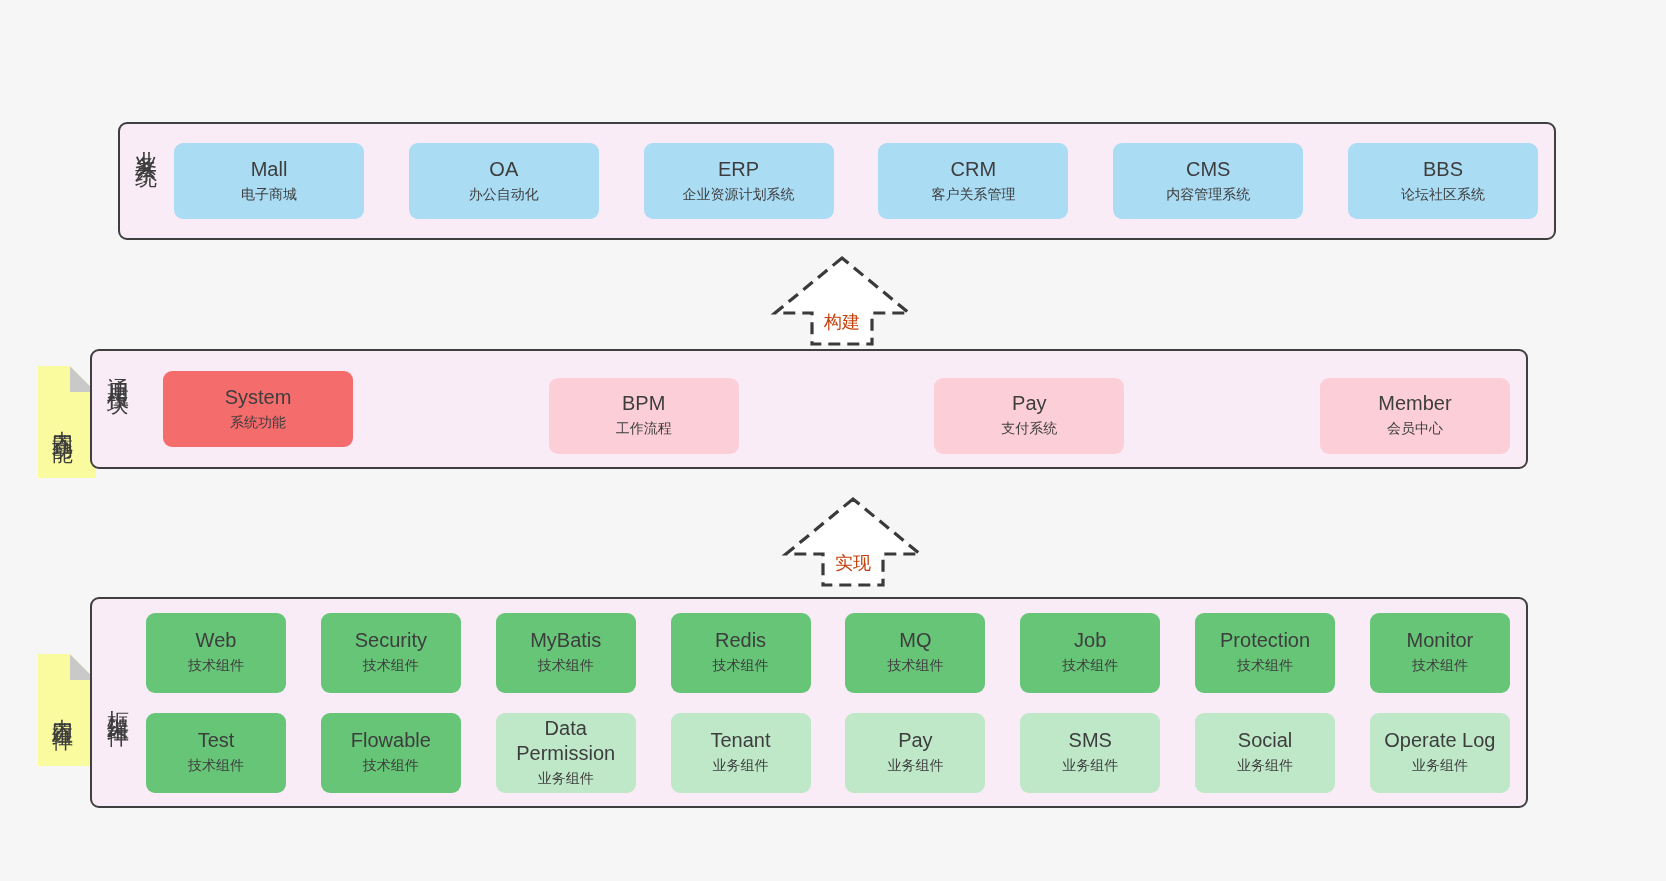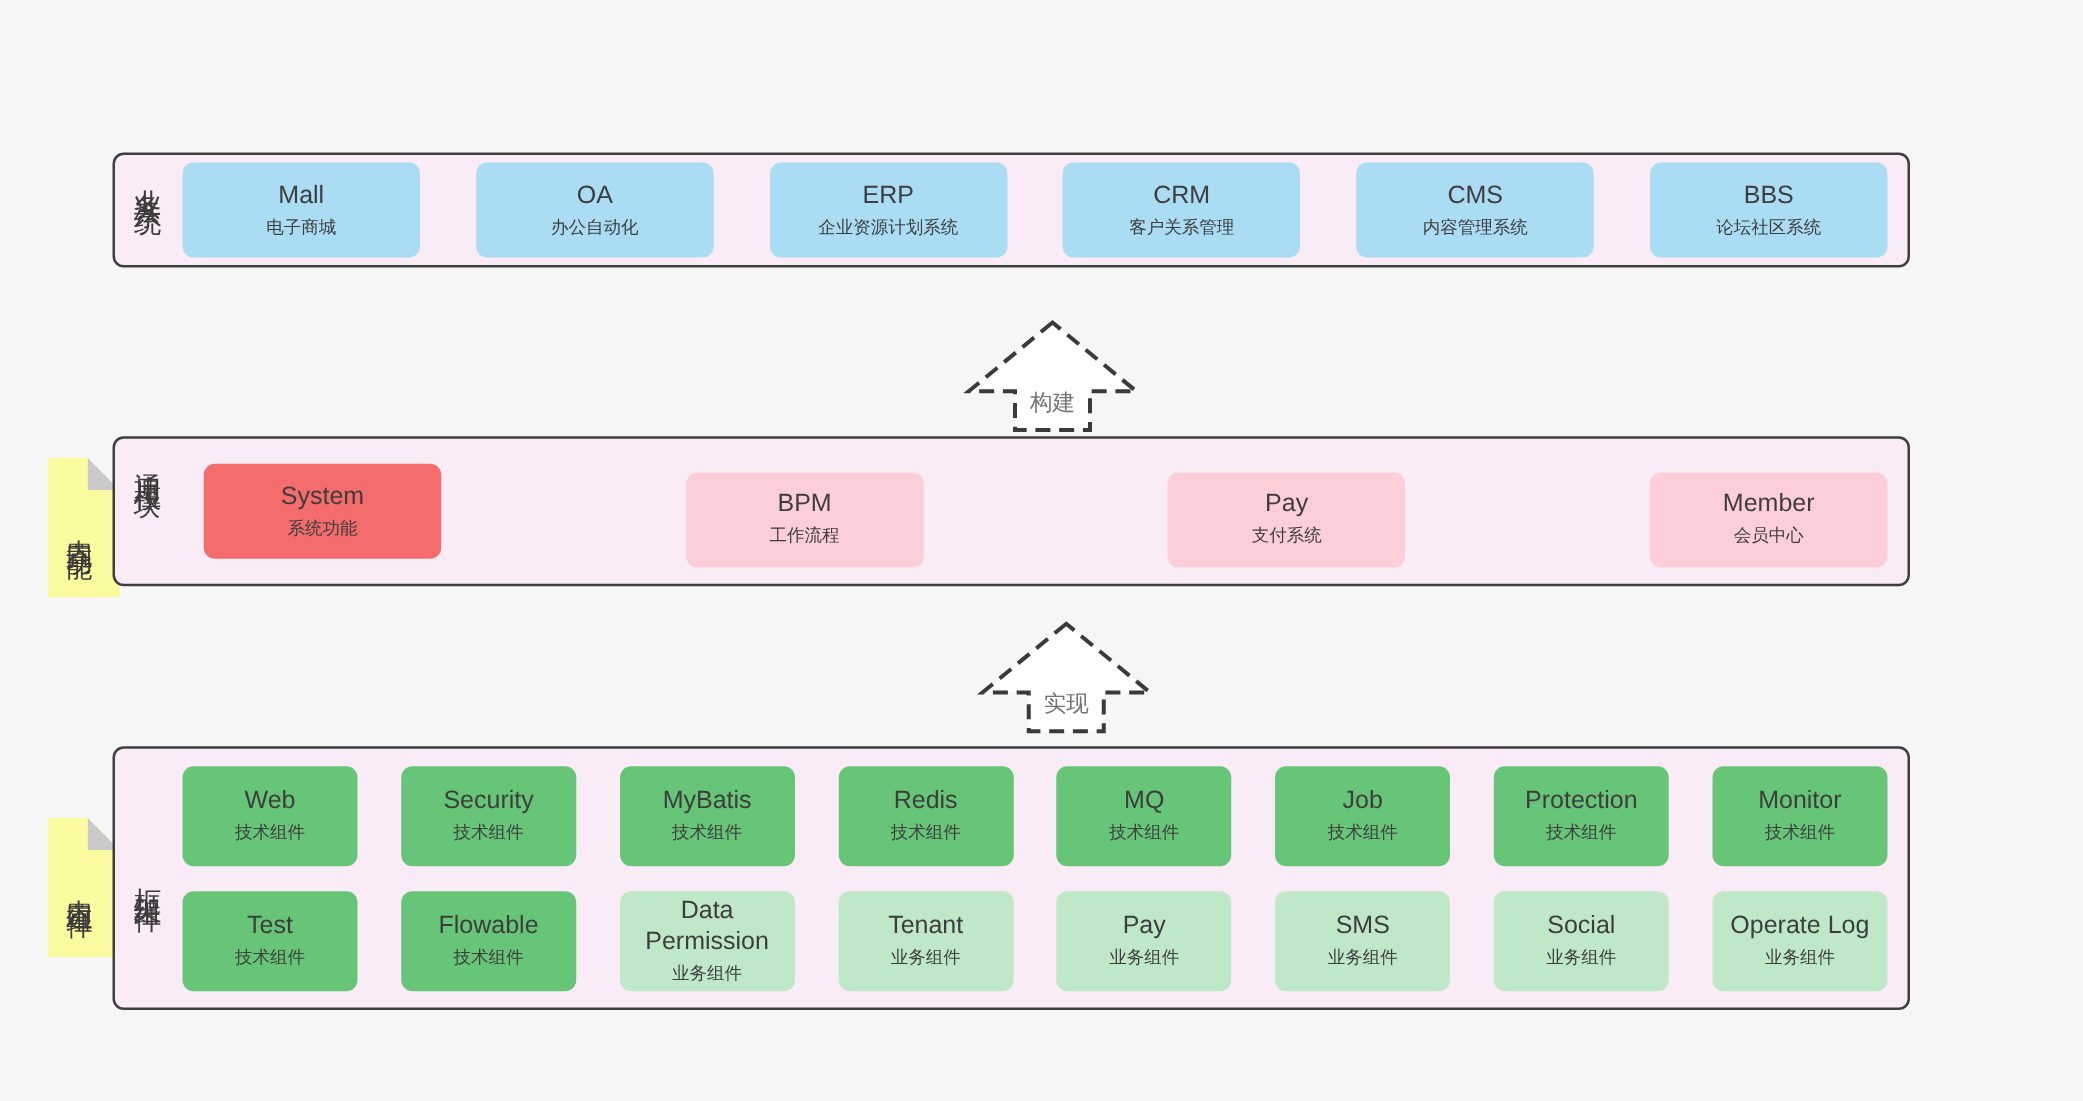--- a/index.html
+++ b/index.html
@@ -7,21 +7,21 @@
     width:1666px;height:881px;position:relative;overflow:hidden;
     background:#f6f6f6;color:#3d3d3d;
     font-family:"Liberation Sans","DejaVu Sans",sans-serif;
   }
   
   .layer{
     position:absolute;left:90px;width:1438px;
     background:#f9ecf6;border:2px solid #3f3f3f;border-radius:9px;
     display:flex;z-index:1;box-sizing:border-box;
   }
-  #layer-business{top:122px;height:92px;}
+  #layer-business{top:122px;height:118px;margin-left:28px;}
   #layer-modules{top:349px;height:120px;}
   #layer-components{top:581px;height:211px;margin-top:16px;}
 
   .label-col{width:52px;display:flex;justify-content:center;}
   .layer-label{
     writing-mode:vertical-rl;text-orientation:upright;
     font-size:22px;letter-spacing:5px;line-height:1;
     padding-top:9px;color:#3c3c3c;
   }
   #layer-components .layer-label{padding-top:0;align-self:center;}
@@ -67,21 +67,21 @@
     margin-right:8px;
   }
 
   
   .arrow{position:absolute;width:150px;height:92px;z-index:2;}
   #arrow-build{left:767px;top:255px;}
   #arrow-implement{left:778px;top:496px;}
   .arrow svg{position:absolute;left:0;top:0;}
   .arrow-label{
     position:absolute;left:50%;top:67px;transform:translate(-50%,-50%);
-    font-size:18px;color:#737373;white-space:nowrap;
+    font-size:18px;color:#c2410c;white-space:nowrap;
   }
 </style>
 </head>
 <body>
 
 <div>
 
   <div class="tag" id="tag-modules">
     <span class="tag-fold"></span>
     <span class="tag-label">内置功能</span>

